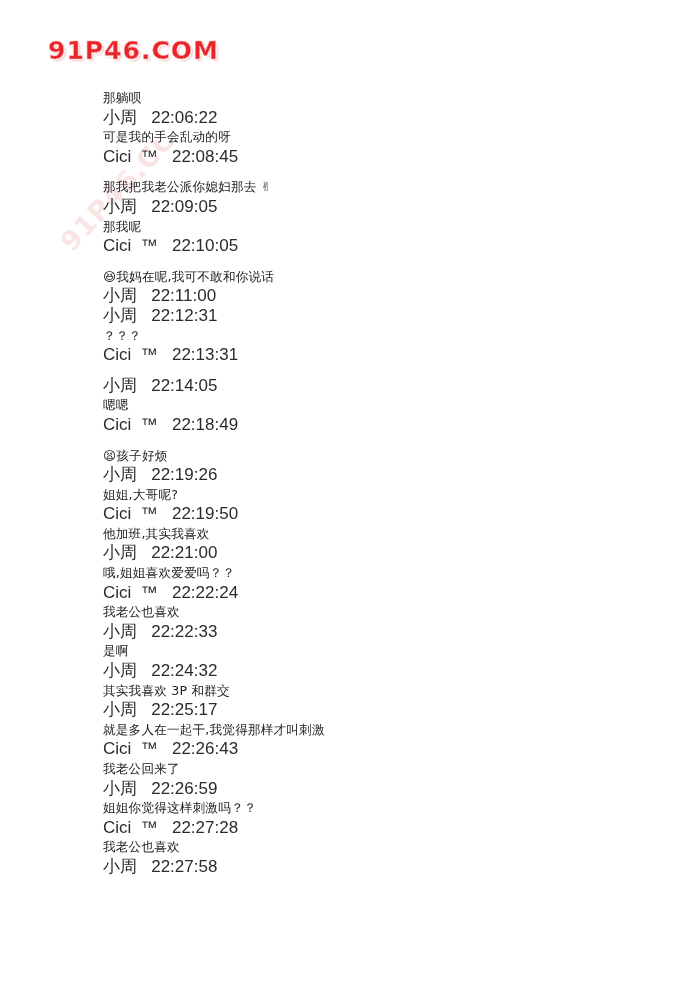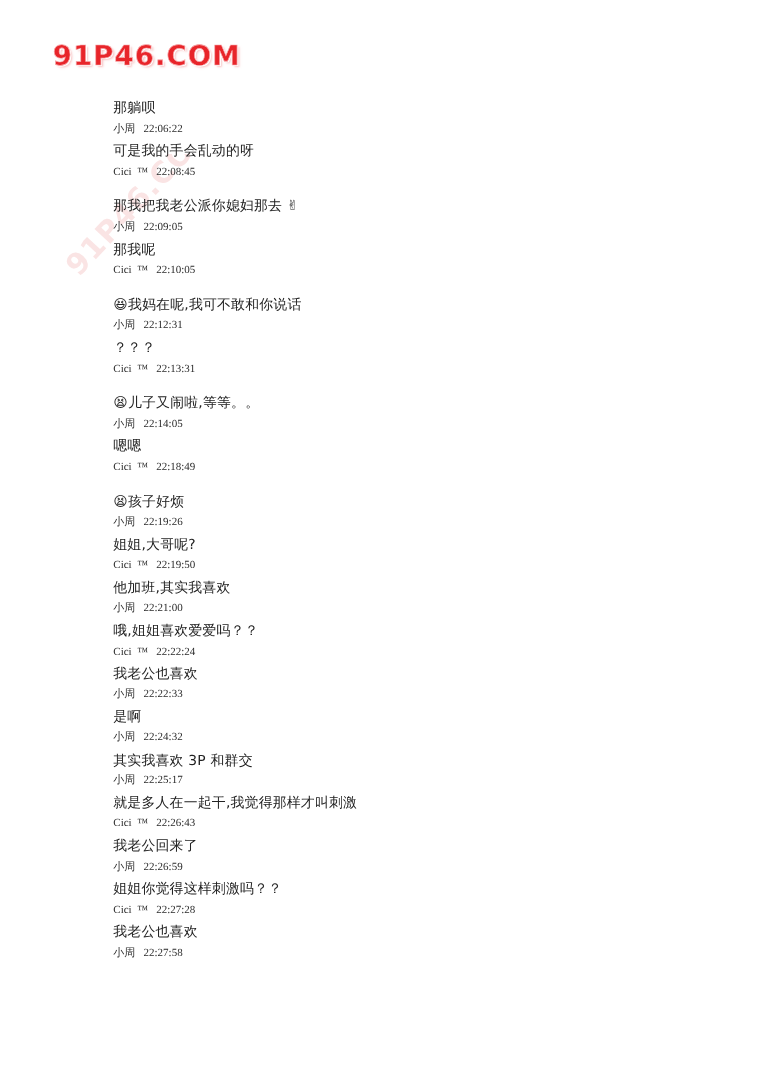--- a/index.html
+++ b/index.html
@@ -62,22 +62,22 @@
     letter-spacing: 1px;
   }
   
   .chat {
     position: absolute;
     left: 103px;
     top: 88px;
     width: 520px;
   }
   .line {
-    font-family: Liberation Serif, serif;
-    font-size: 10px;
+    font-family: Liberation Sans, sans-serif;
+    font-size: 17px;
     line-height: 19.6px;
     color: #222222;
     white-space: pre;
     letter-spacing: 0px;
   }
   .line.msg {
     font-family: "DejaVu Sans", "Liberation Sans", sans-serif;
     font-size: 12.6px;
     letter-spacing: 0.2px;
   }
@@ -110,25 +110,25 @@
       <div class="line meta"><span class="nick">小周</span>   <span class="tm">22:06:22</span></div>
       <div class="line msg">可是我的手会乱动的呀</div>
       <div class="line meta"><span class="nick">Cici  ™</span>   <span class="tm">22:08:45</span></div>
       <div class="sp"></div>
       <div class="line msg">那我把我老公派你媳妇那去 ✌</div>
       <div class="line meta"><span class="nick">小周</span>   <span class="tm">22:09:05</span></div>
       <div class="line msg">那我呢</div>
       <div class="line meta"><span class="nick">Cici  ™</span>   <span class="tm">22:10:05</span></div>
       <div class="sp"></div>
       <div class="line msg">😆我妈在呢,我可不敢和你说话</div>
+      <div class="line meta"><span class="nick">小周</span>   <span class="tm">22:11:00</span></div>
       <div class="line meta"><span class="nick">小周</span>   <span class="tm">22:12:31</span></div>
       <div class="line msg">？？？</div>
       <div class="line meta"><span class="nick">Cici  ™</span>   <span class="tm">22:13:31</span></div>
       <div class="sp"></div>
-      <div class="line msg">😫儿子又闹啦,等等。。</div>
       <div class="line meta"><span class="nick">小周</span>   <span class="tm">22:14:05</span></div>
       <div class="line msg">嗯嗯</div>
       <div class="line meta"><span class="nick">Cici  ™</span>   <span class="tm">22:18:49</span></div>
       <div class="sp"></div>
       <div class="line msg">😫孩子好烦</div>
       <div class="line meta"><span class="nick">小周</span>   <span class="tm">22:19:26</span></div>
       <div class="line msg">姐姐,大哥呢?</div>
       <div class="line meta"><span class="nick">Cici  ™</span>   <span class="tm">22:19:50</span></div>
       <div class="line msg">他加班,其实我喜欢</div>
       <div class="line meta"><span class="nick">小周</span>   <span class="tm">22:21:00</span></div>

